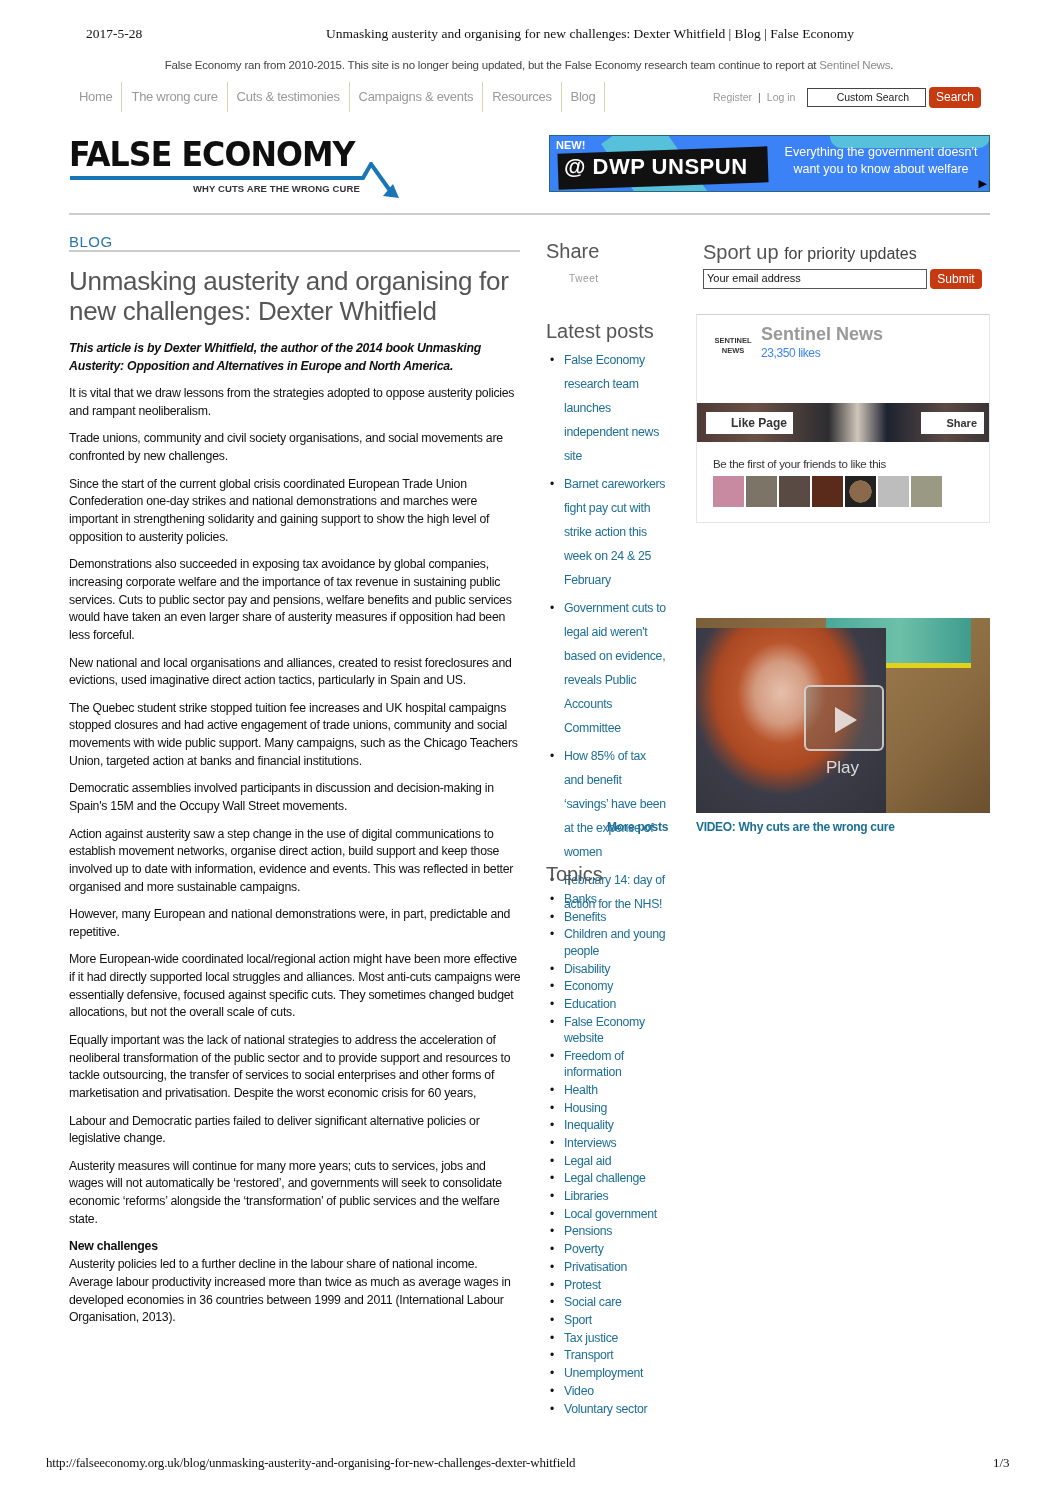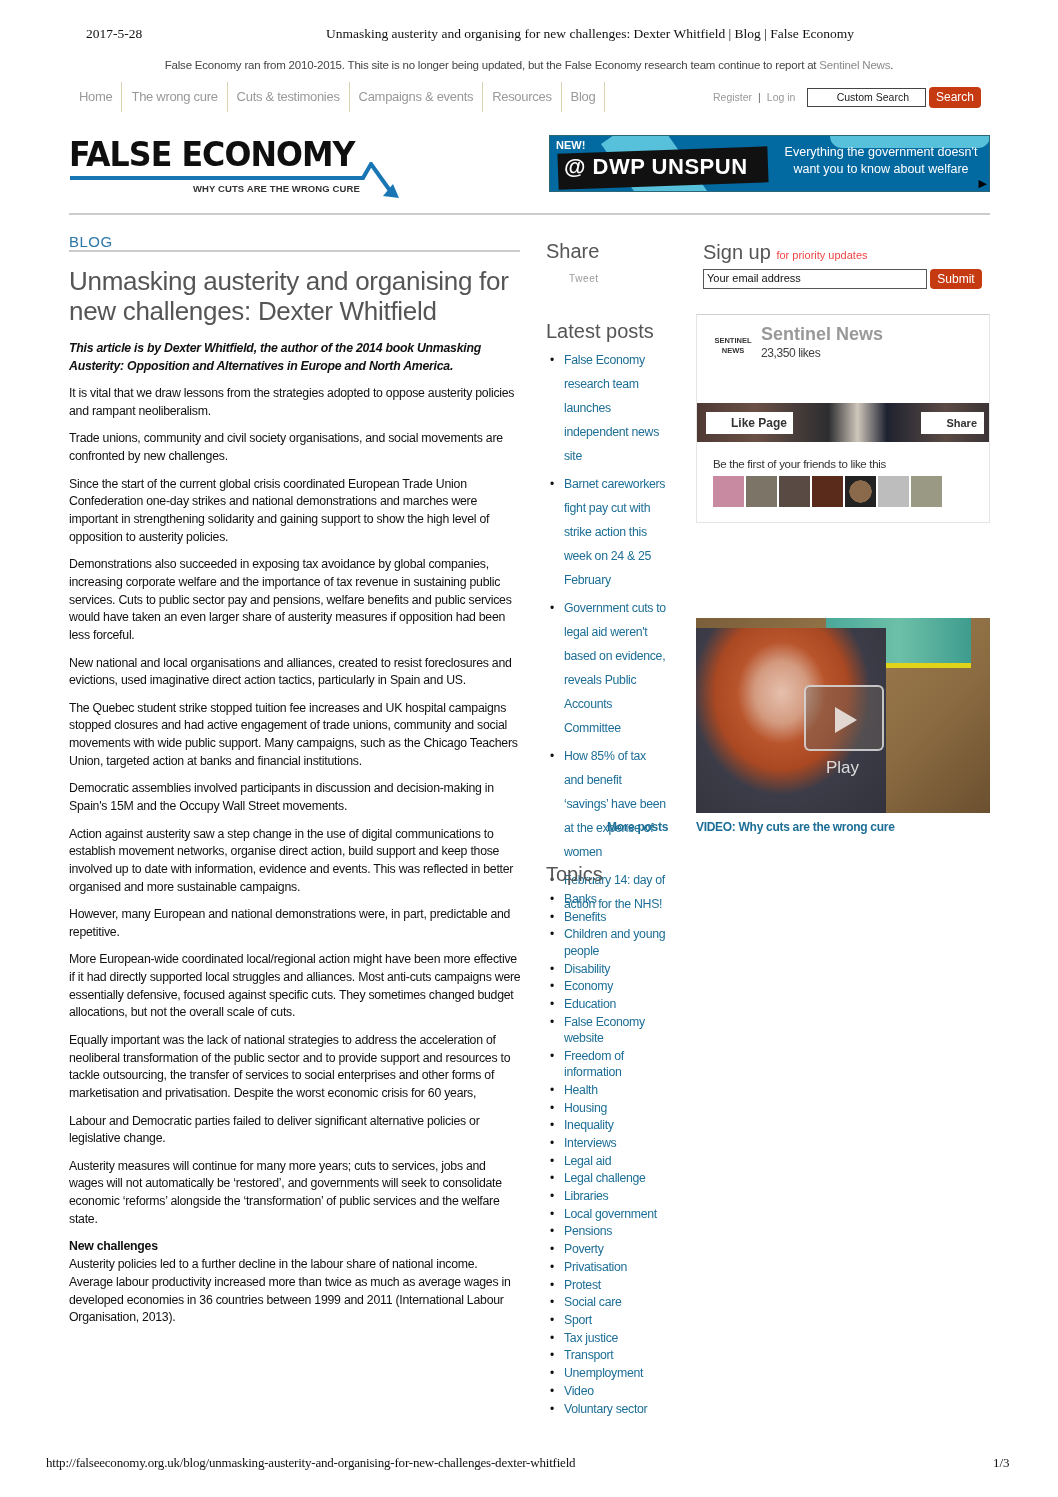--- a/index.html
+++ b/index.html
@@ -20,21 +20,21 @@
   .account { position: absolute; top: 91px; left: 713px; font-size: 10.5px; color: #999; display: flex; gap: 6px; }
   .account .sep { color: #666; }
   .search-input { position: absolute; top: 88px; left: 807px; width: 119px; height: 19px; border: 1px solid #444; font-size: 10.5px; text-align: right; padding: 2px 16px; color: #222; font-family: "Liberation Sans", sans-serif; overflow: hidden; white-space: nowrap; }
   .search-btn { position: absolute; top: 87px; left: 929px; width: 52px; height: 21px; background: #c63a12; color: #fff; border-radius: 4px; font-size: 12px; text-align: center; line-height: 21px; }
 
   .logo { position: absolute; top: 138px; left: 69px; width: 335px; height: 64px; }
   .logo-text { position: absolute; top: 0; left: 0; font-family: "DejaVu Sans", sans-serif; font-weight: bold; font-size: 33px; letter-spacing: -1px; color: #0f0f0f; line-height: 34px; transform: scaleX(0.96); transform-origin: left; }
   .logo-bar { position: absolute; top: 38px; left: 1px; width: 286px; height: 4px; background: #1976b5; }
   .logo-tagline { position: absolute; top: 45px; left: 124px; font-size: 9.5px; color: #333; letter-spacing: 0.1px; font-weight: bold; }
 
-  .banner { position: absolute; top: 135px; left: 549px; width: 441px; height: 57px; background: #0369a1; overflow: hidden; border: 1px solid #2c6677; }
+  .banner { position: absolute; top: 135px; left: 549px; width: 441px; height: 57px; background: #3b82f6; overflow: hidden; border: 1px solid #2c6677; }
   .banner .stripe1 { position: absolute; top: -20px; left: 80px; width: 60px; height: 120px; background: #57c1dc; transform: rotate(-35deg); }
   .banner .stripe2 { position: absolute; top: 0; left: 280px; width: 160px; height: 12px; background: #57c1dc; border-radius: 0 0 80px 80px; }
   .banner .new { position: absolute; top: 3px; left: 6px; font-size: 11px; font-weight: bold; color: #fff; }
   .banner .dwp-box { position: absolute; top: 14px; left: 8px; width: 210px; height: 36px; background: #111; transform: rotate(-2deg); }
   .banner .dwp { position: absolute; top: 18px; left: 14px; font-size: 22px; font-weight: bold; color: #fff; letter-spacing: 0.5px; }
   .banner .tag { position: absolute; top: 8px; left: 226px; width: 210px; text-align: center; font-size: 12.5px; color: #fff; line-height: 17px; }
   .banner .arrow { position: absolute; right: 2px; bottom: 1px; font-size: 11px; color: #000; }
 
   .hr-top { position: absolute; top: 213px; left: 69px; width: 921px; height: 2px; background: #ccc; }
 
@@ -44,34 +44,34 @@
 
   .article { position: absolute; top: 340px; left: 69px; width: 453px; font-size: 12.3px; line-height: 17.7px; color: #111; letter-spacing: -0.25px; }
   .article p { margin-bottom: 9.8px; }
   .article .lead { font-weight: bold; font-style: italic; }
   .article .subhead { font-weight: bold; margin-bottom: 0; }
 
   .share-title { position: absolute; top: 240px; left: 546px; font-size: 20px; color: #555; }
   .tweet { position: absolute; top: 273px; left: 569px; font-size: 10px; color: #999; letter-spacing: 0.6px; }
 
   .signup-title { position: absolute; top: 241px; left: 703px; font-size: 20px; color: #555; }
-  .signup-title .sub { font-size: 11px; color: #ef4444; }
+  .signup-title .sub { font-size: 16px; color: #404040; }
   .email-input { position: absolute; top: 269px; left: 703px; width: 224px; height: 20px; border: 1px solid #555; font-size: 11px; padding: 2px 3px; color: #111; font-family: "Liberation Sans", sans-serif; }
   .submit-btn { position: absolute; top: 269px; left: 930px; width: 52px; height: 20px; background: #c63a12; color: #fff; border-radius: 4px; font-size: 12px; text-align: center; line-height: 20px; }
 
   .latest-title { position: absolute; top: 320px; left: 546px; font-size: 20px; color: #555; }
   .latest-list { position: absolute; top: 348px; left: 547px; width: 120px; list-style: none; }
   .latest-list li { position: relative; padding-left: 17px; font-size: 12.3px; line-height: 24px; color: #1d6e96; margin-bottom: 4px; letter-spacing: -0.3px; }
   .latest-list li::before { content: "•"; position: absolute; left: 3px; top: 0; color: #111; font-size: 12px; }
   .more-posts { position: absolute; top: 820px; left: 607px; font-size: 12px; font-weight: bold; color: #1d6e96; letter-spacing: -0.3px; }
 
   .fb-box { position: absolute; top: 314px; left: 696px; width: 294px; height: 209px; border: 1px solid #e5e5e5; border-top: 1px solid #d0d0d0; background: #fff; }
   .fb-logo { position: absolute; top: 10px; left: 10px; width: 52px; height: 46px; text-align: center; font-size: 7.5px; font-weight: bold; color: #333; line-height: 10px; padding-top: 11px; }
   .fb-name { position: absolute; top: 9px; left: 64px; font-size: 18px; color: #999; font-weight: bold; }
-  .fb-likes { position: absolute; top: 31px; left: 64px; font-size: 12px; color: #404040; letter-spacing: -0.4px; }
+  .fb-likes { position: absolute; top: 31px; left: 64px; font-size: 12px; color: #3b82f6; letter-spacing: -0.4px; }
   .fb-cover { position: absolute; top: 88px; left: 0; width: 292px; height: 39px; background: linear-gradient(90deg, #4e3a34 0%, #6a5046 20%, #2d2d30 45%, #cfc6bb 55%, #1e2230 65%, #5b4a44 85%, #3b3436 100%); }
   .fb-like-btn { position: absolute; top: 97px; left: 9px; width: 87px; height: 22px; background: #fff; font-size: 12px; font-weight: bold; color: #333; text-align: right; padding-right: 6px; line-height: 22px; }
   .fb-share-btn { position: absolute; top: 97px; left: 224px; width: 63px; height: 22px; background: #fff; font-size: 11px; font-weight: bold; color: #333; text-align: right; padding-right: 7px; line-height: 22px; }
   .fb-friends { position: absolute; top: 143px; left: 16px; font-size: 11.5px; color: #333; letter-spacing: -0.3px; }
   .fb-avatars { position: absolute; top: 161px; left: 16px; display: flex; gap: 2px; }
   .fb-avatar { width: 31px; height: 31px; }
 
   .video-thumb { position: absolute; top: 618px; left: 696px; width: 294px; height: 195px; overflow: hidden; background: linear-gradient(135deg, #7a5e3a 0%, #9a7a4c 40%, #8a6a40 70%, #6b5030 100%); }
   .video-mosaic { position: absolute; top: 0; left: 130px; width: 145px; height: 50px; background: linear-gradient(90deg, #4aa89a, #6dc0a8, #3e9c8e); border-bottom: 5px solid #e1d21a; }
   .video-girl { position: absolute; top: 10px; left: 0; width: 190px; height: 185px; background: radial-gradient(ellipse at 45% 35%, #e6c0ad 0%, #d39b80 18%, #b9552d 30%, #a94822 45%, #3c3c48 60%, #33333d 100%); }
@@ -160,21 +160,21 @@
   <p>Labour and Democratic parties failed to deliver significant alternative policies or legislative change.</p>
   <p>Austerity measures will continue for many more years; cuts to services, jobs and wages will not automatically be ‘restored’, and governments will seek to consolidate economic ‘reforms’ alongside the ‘transformation’ of public services and the welfare state.</p>
   <p class="subhead">New challenges</p>
   <p>Austerity policies led to a further decline in the labour share of national income. Average labour productivity increased more than twice as much as average wages in developed economies in 36 countries between 1999 and 2011 (International Labour Organisation, 2013).</p>
 </div>
 
 <div class="share-title">Share</div>
 <div class="tweet">Tweet</div>
 
 <div class="signup-title">
-  <span>Sign up</span>
+  <span>Sport up</span>
   <span class="sub">for priority updates</span>
 </div>
 <div class="email-input">Your email address</div>
 <div class="submit-btn">Submit</div>
 
 <div class="latest-title">Latest posts</div>
 <ul class="latest-list">
   <li>False Economy research team launches independent news site</li>
   <li>Barnet careworkers fight pay cut with strike action this week on 24 &amp; 25 February</li>
   <li>Government cuts to legal aid weren't based on evidence, reveals Public Accounts Committee</li>

